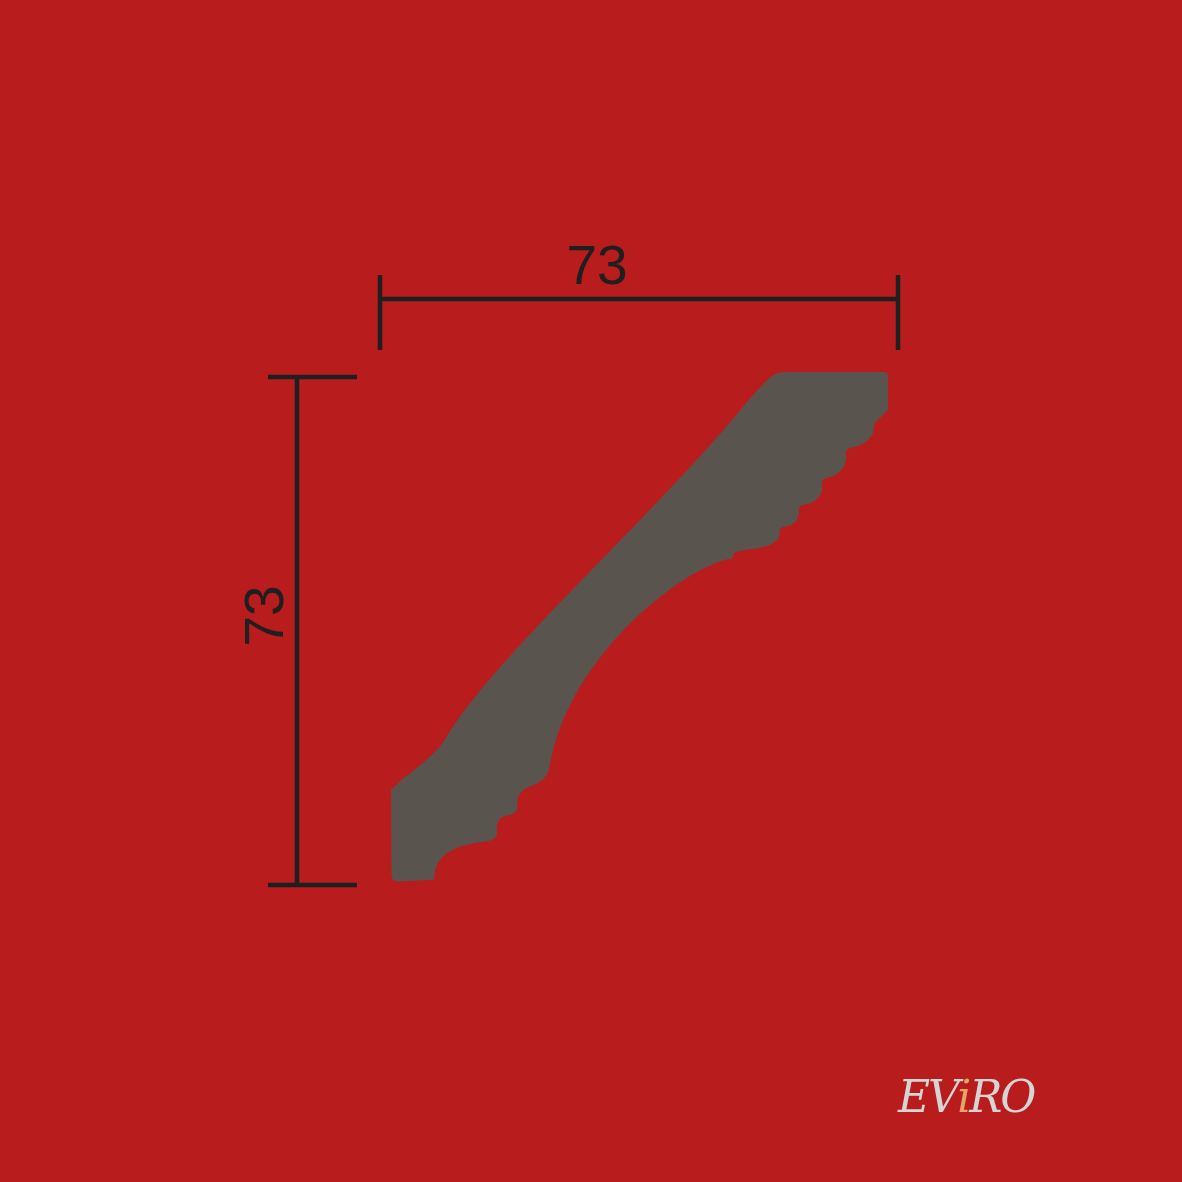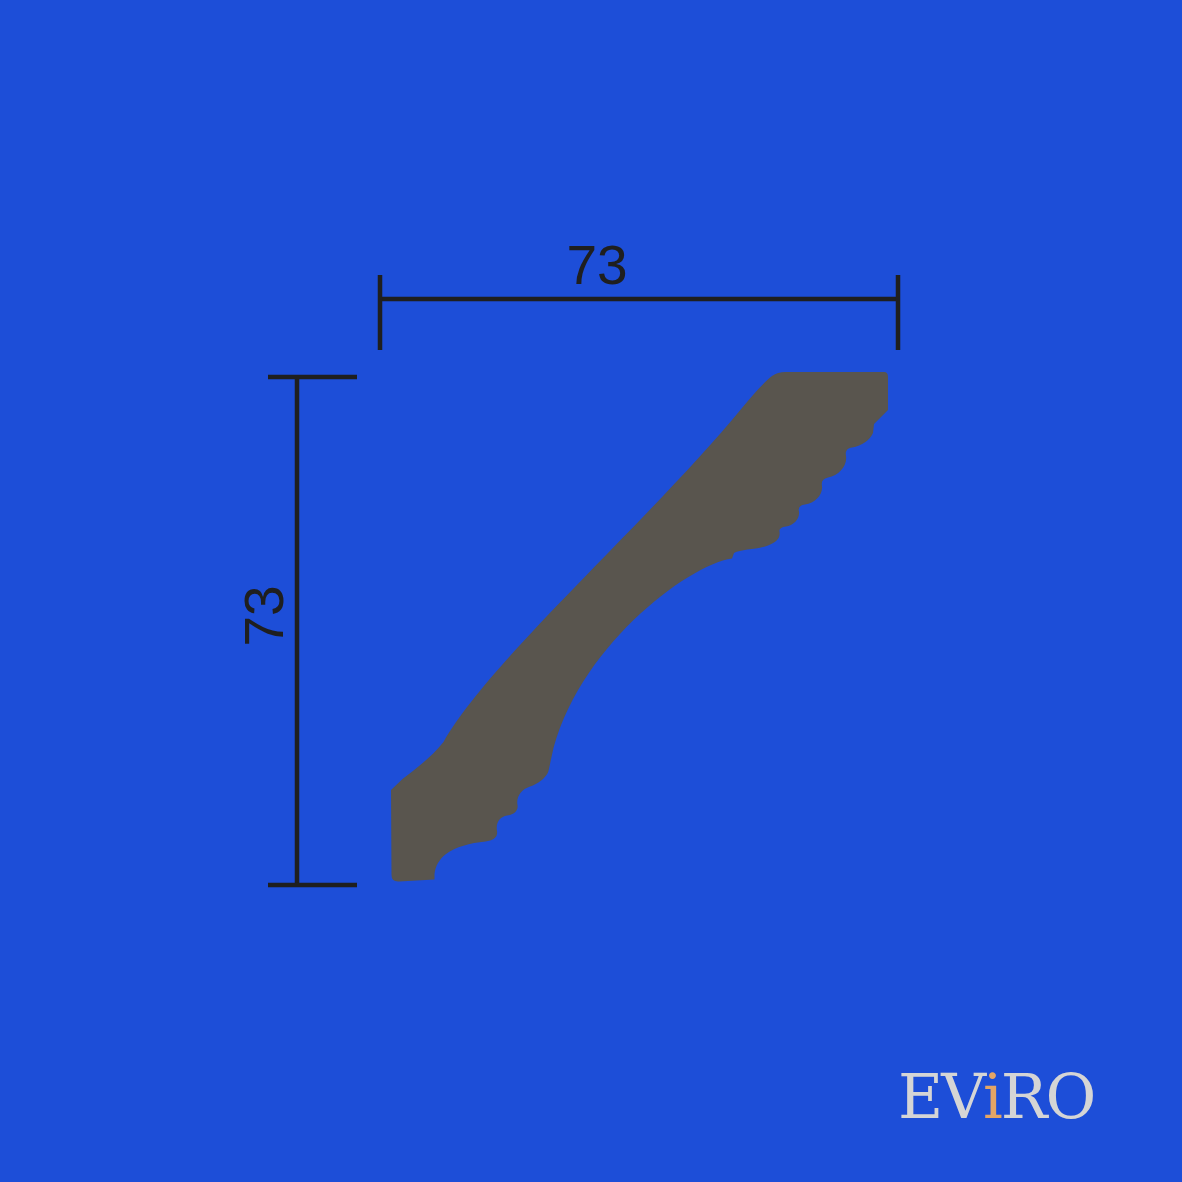--- a/index.html
+++ b/index.html
@@ -4,21 +4,21 @@
 <style>
   html, body {
     margin: 0;
     padding: 0;
     background: #ffffff;
   }
   .canvas {
     position: relative;
     width: 1182px;
     height: 1182px;
-    background: #1d4ed8;
+    background: #b91c1c;
     overflow: hidden;
     font-family: "Liberation Sans", sans-serif;
   }
   svg.diagram {
     position: absolute;
     left: 0;
     top: 0;
   }
   .shape {
     fill: var(--color-shape_fill, #59554e);
@@ -35,21 +35,22 @@
     font-size: 55px;
     font-weight: 400;
   }
   .watermark {
     position: absolute;
     left: 898px;
     top: 1052px;
     width: 260px;
     height: 90px;
     font-family: "DejaVu Serif", serif;
-    font-size: 62px;
+    font-style: italic;
+    font-size: 44px;
     letter-spacing: -2px;
     white-space: nowrap;
     line-height: 90px;
     user-select: none;
   }
   .wm-gray {
     color: var(--color-watermark_gray, #d5d5d5);
   }
   .wm-accent {
     color: var(--color-watermark_accent, #e4a566);

